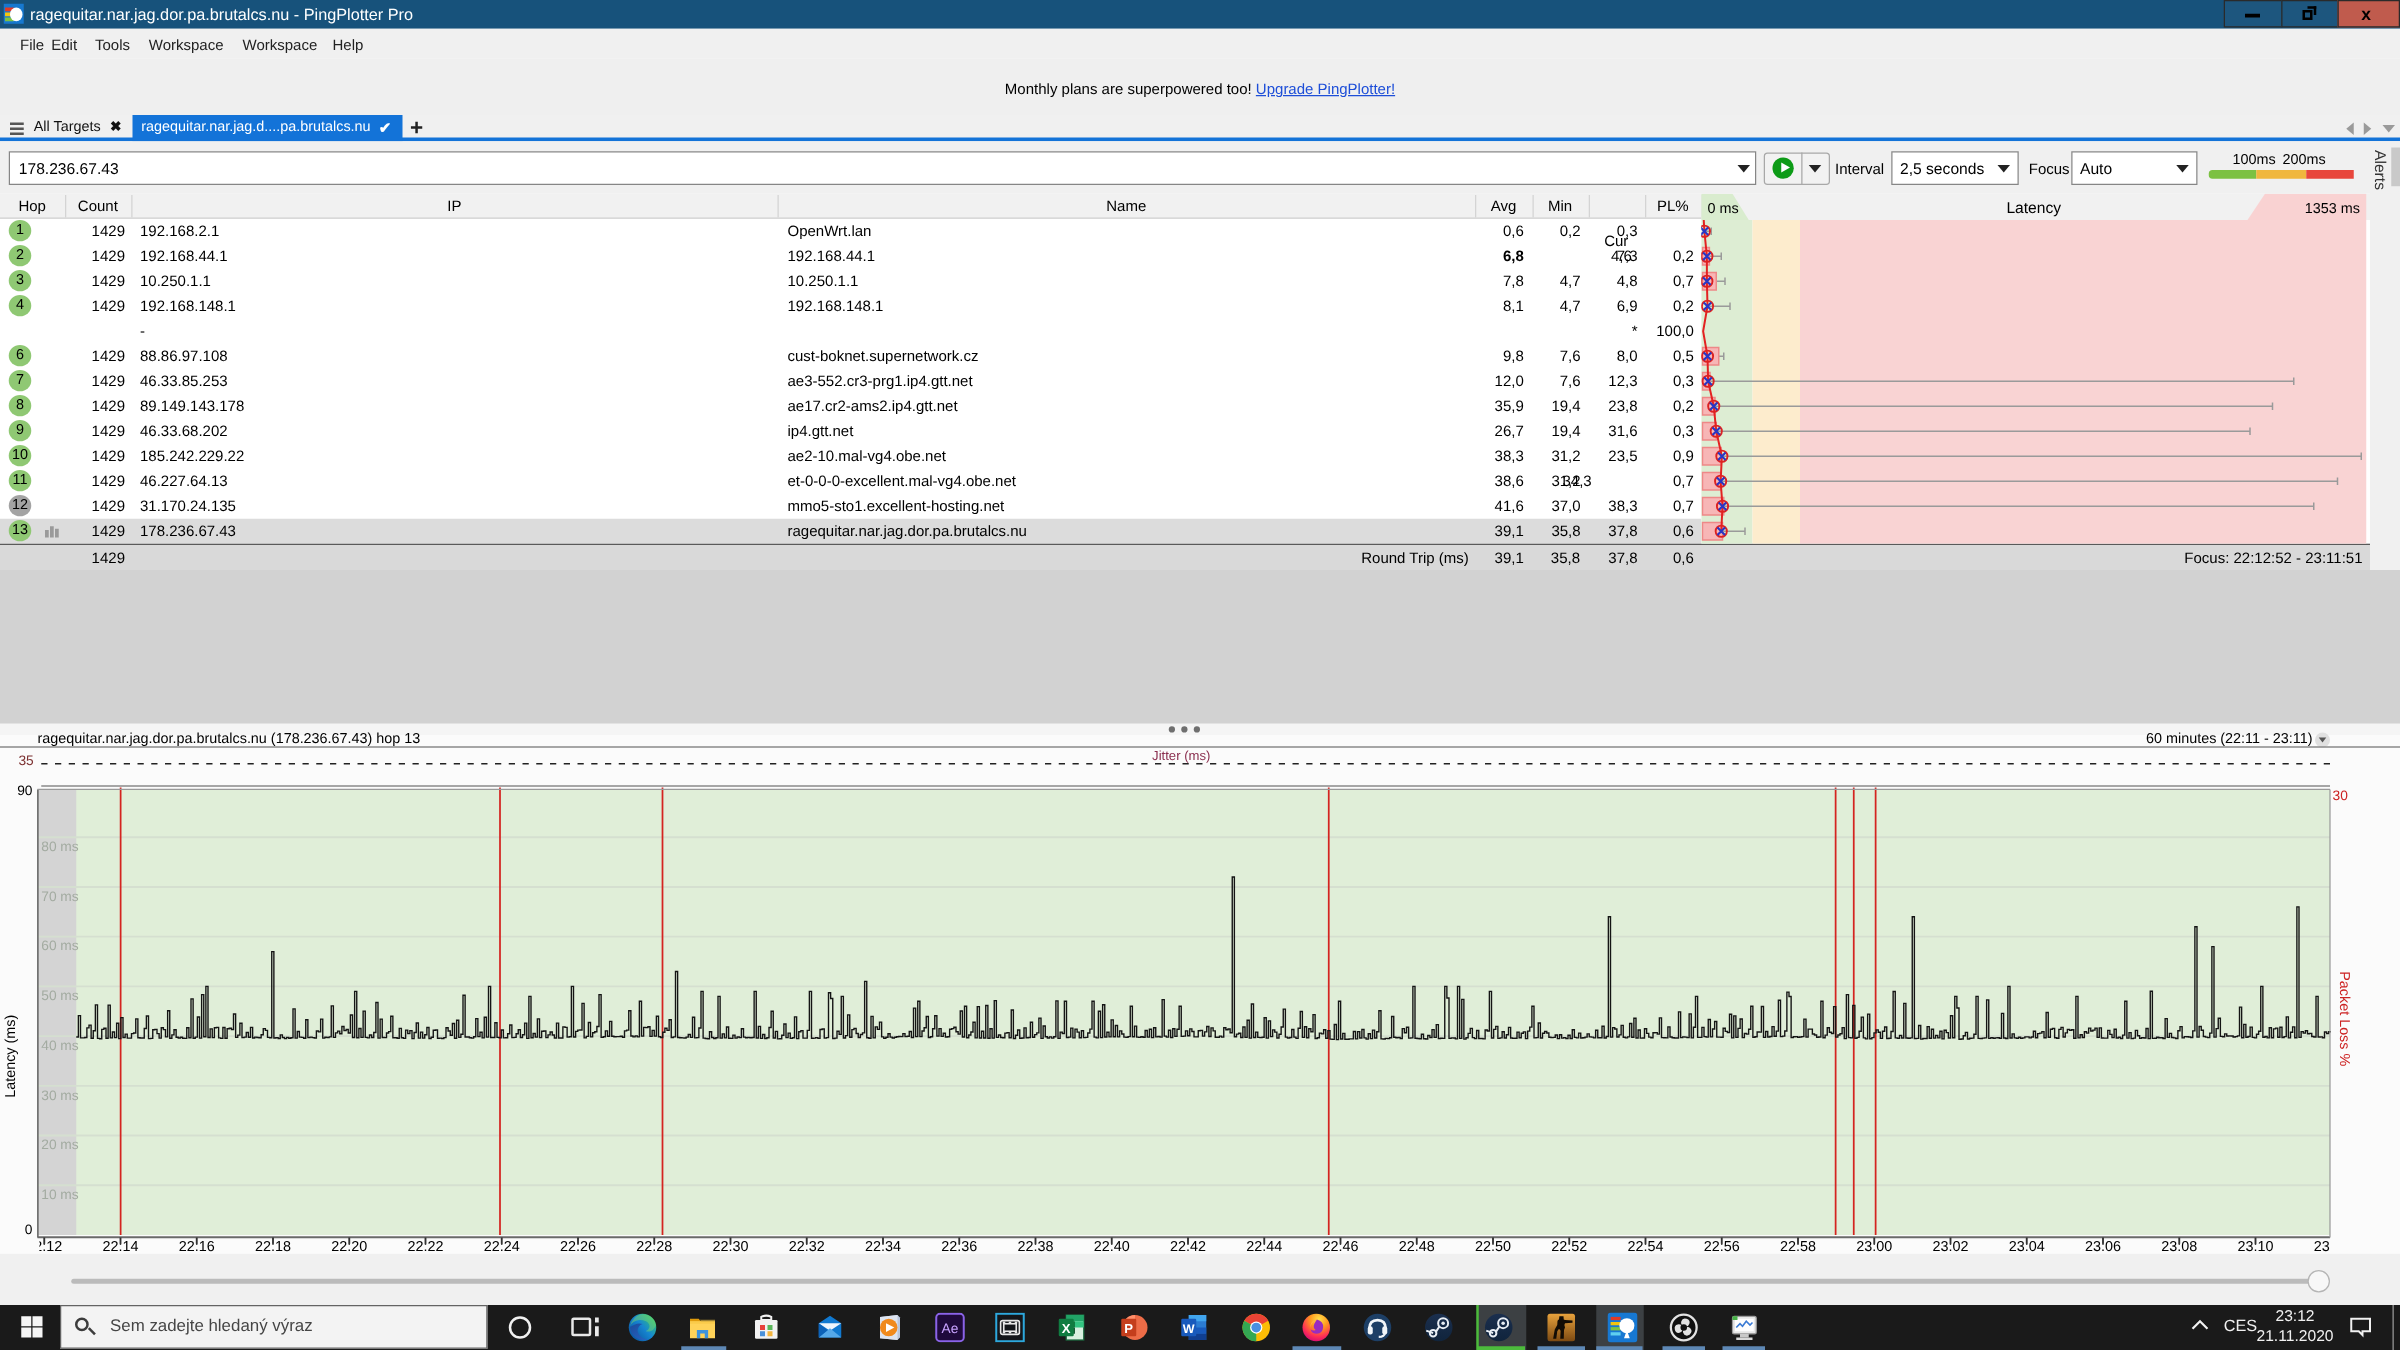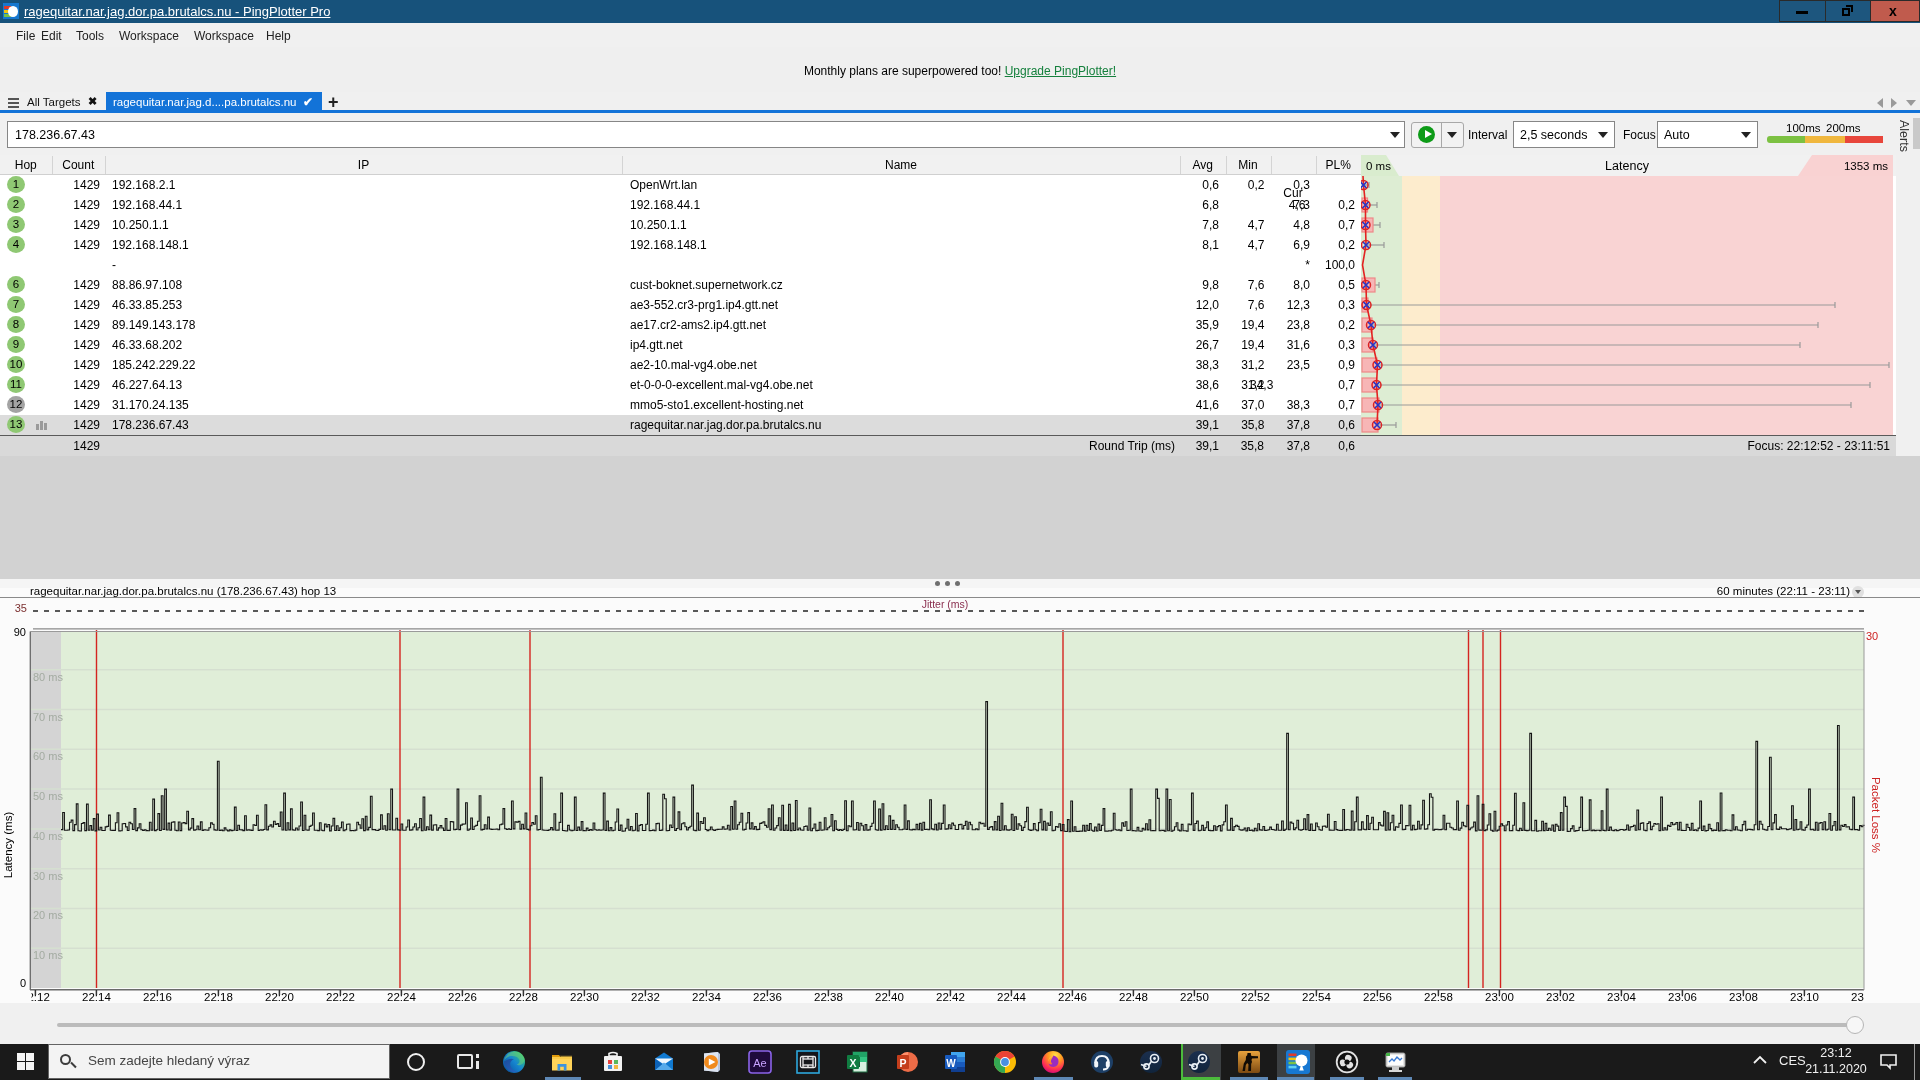--- a/index.html
+++ b/index.html
@@ -7,39 +7,39 @@
 .abs { position:absolute; }
 </style></head><body>
 
 <div class="abs" style="left:0;top:0;width:1920px;height:23px;background:#17527b;"></div>
 <div class="abs" style="left:3px;top:3px;width:16px;height:16px;background:#1778cf;">
  <div class="abs" style="left:1px;top:3px;width:7px;height:3px;background:#e03a28;"></div>
  <div class="abs" style="left:1px;top:7px;width:7px;height:3px;background:#f2c40e;"></div>
  <div class="abs" style="left:1px;top:11px;width:7px;height:3px;background:#7dc243;"></div>
  <div class="abs" style="left:5px;top:3px;width:10px;height:11px;border-radius:50%;background:#fff;"></div>
 </div>
-<div class="abs" style="left:24px;top:4px;color:#fff;font-size:13px;text-decoration:underline;">ragequitar.nar.jag.dor.pa.brutalcs.nu - PingPlotter Pro</div>
+<div class="abs" style="left:24px;top:4px;color:#fff;font-size:13px;">ragequitar.nar.jag.dor.pa.brutalcs.nu - PingPlotter Pro</div>
 <div class="abs" style="left:1779px;top:0;width:47px;height:22px;background:#1d567e;border:1px solid #2a2a2a;"></div>
 <div class="abs" style="left:1796px;top:11px;width:12px;height:3px;background:#000;"></div>
 <div class="abs" style="left:1825px;top:0;width:46px;height:22px;background:#1d567e;border:1px solid #2a2a2a;"></div>
 <div class="abs" style="left:1842px;top:8px;width:8px;height:8px;border:2px solid #000;"></div>
 <div class="abs" style="left:1846px;top:5px;width:7px;height:7px;border-top:2px solid #000;border-right:2px solid #000;"></div>
 <div class="abs" style="left:1870px;top:0;width:50px;height:22px;background:#c05b4d;border:1px solid #2a2a2a;"></div>
 <div class="abs" style="left:1889px;top:3px;color:#000;font-size:14px;font-weight:bold;">x</div>
 
 <div class="abs" style="left:0;top:23px;width:1920px;height:24px;background:#f0f0f0;"></div>
 <div class="abs" style="left:16px;top:29px;color:#222;">File</div>
 <div class="abs" style="left:41px;top:29px;color:#222;">Edit</div>
 <div class="abs" style="left:76px;top:29px;color:#222;">Tools</div>
 <div class="abs" style="left:119px;top:29px;color:#222;">Workspace</div>
 <div class="abs" style="left:194px;top:29px;color:#222;">Workspace</div>
 <div class="abs" style="left:266px;top:29px;color:#222;">Help</div>
 
 <div class="abs" style="left:0;top:47px;width:1920px;height:45px;background:#efefef;"></div>
-<div class="abs" style="left:0;top:64px;width:1920px;text-align:center;">Monthly plans are superpowered too! <span style="color:#15803d;text-decoration:underline;">Upgrade PingPlotter!</span></div>
+<div class="abs" style="left:0;top:64px;width:1920px;text-align:center;">Monthly plans are superpowered too! <span style="color:#1d4ed8;text-decoration:underline;">Upgrade PingPlotter!</span></div>
 
 <div class="abs" style="left:0;top:92px;width:1920px;height:21px;background:#f0f0f0;"></div>
 <div class="abs" style="left:0;top:110px;width:1920px;height:3px;background:#1373d8;"></div>
 <div class="abs" style="left:8px;top:98px;width:11px;height:2px;background:#555;"></div>
 <div class="abs" style="left:8px;top:102px;width:11px;height:2px;background:#555;"></div>
 <div class="abs" style="left:8px;top:106px;width:11px;height:2px;background:#555;"></div>
 <div class="abs" style="left:27px;top:96px;color:#111;font-size:11.5px;">All Targets</div>
 <div class="abs" style="left:88px;top:95px;color:#111;font-weight:bold;font-size:11px;">✖</div>
 <div class="abs" style="left:106px;top:92px;width:216px;height:21px;background:#1373d8;"></div>
 <div class="abs" style="left:113px;top:96px;color:#fff;font-size:11.5px;">ragequitar.nar.jag.d....pa.brutalcs.nu</div>
@@ -96,21 +96,21 @@
 <div class="abs" style="left:55px;top:178px;width:45px;text-align:right;">1429</div>
 <div class="abs" style="left:112px;top:178px;">192.168.2.1</div>
 <div class="abs" style="left:630px;top:178px;">OpenWrt.lan</div>
 <div class="abs" style="left:1159px;top:178px;width:60px;text-align:right;">0,6</div>
 <div class="abs" style="left:1204.5px;top:178px;width:60px;text-align:right;">0,2</div>
 <div class="abs" style="left:1250px;top:178px;width:60px;text-align:right;">0,3</div>
 <div class="abs" style="left:7px;top:196px;width:18px;height:17px;border-radius:50%;background:#8fc873;text-align:center;line-height:17px;font-size:11.5px;">2</div>
 <div class="abs" style="left:55px;top:198px;width:45px;text-align:right;">1429</div>
 <div class="abs" style="left:112px;top:198px;">192.168.44.1</div>
 <div class="abs" style="left:630px;top:198px;">192.168.44.1</div>
-<div class="abs" style="left:1159px;top:198px;width:60px;text-align:right;">6,8</div>
+<div class="abs" style="left:1159px;top:198px;width:60px;text-align:right;font-weight:bold;">6,8</div>
 <div class="abs" style="left:1204.5px;top:198px;width:64px;text-align:right;margin-left:37px;">4,6</div>
 <div class="abs" style="left:1250px;top:198px;width:60px;text-align:right;">7,3</div>
 <div class="abs" style="left:1295px;top:198px;width:60px;text-align:right;">0,2</div>
 <div class="abs" style="left:7px;top:216px;width:18px;height:17px;border-radius:50%;background:#8fc873;text-align:center;line-height:17px;font-size:11.5px;">3</div>
 <div class="abs" style="left:55px;top:218px;width:45px;text-align:right;">1429</div>
 <div class="abs" style="left:112px;top:218px;">10.250.1.1</div>
 <div class="abs" style="left:630px;top:218px;">10.250.1.1</div>
 <div class="abs" style="left:1159px;top:218px;width:60px;text-align:right;">7,8</div>
 <div class="abs" style="left:1204.5px;top:218px;width:60px;text-align:right;">4,7</div>
 <div class="abs" style="left:1250px;top:218px;width:60px;text-align:right;">4,8</div>

